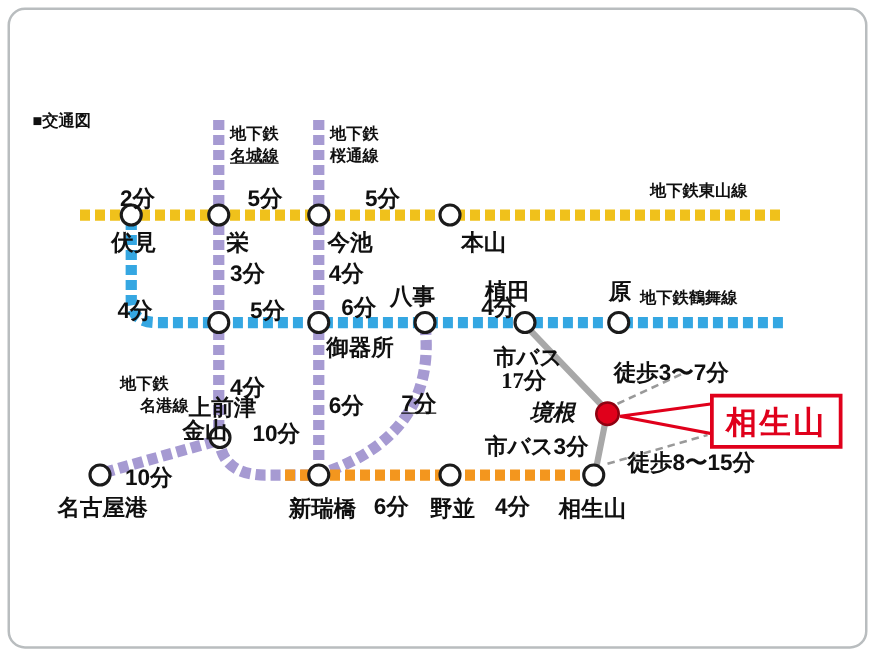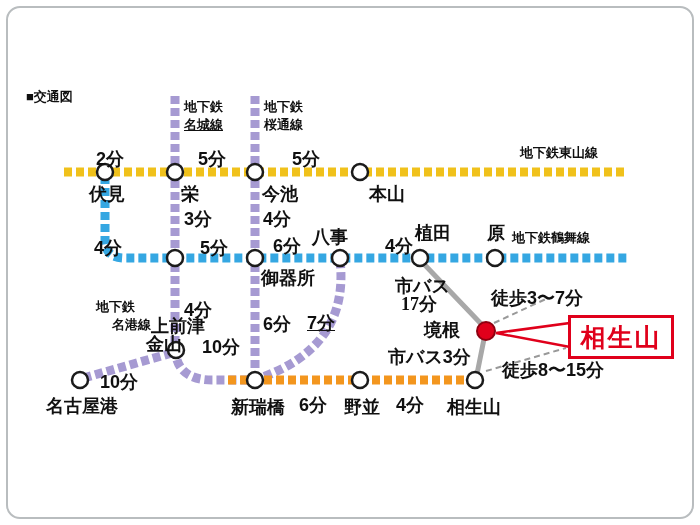--- a/index.html
+++ b/index.html
@@ -83,42 +83,42 @@
   <span class="lbl" style="left:369px;top:184px;">本山</span>
 
   <span class="lbl" style="left:184px;top:209px;">3分</span>
   <span class="lbl" style="left:263px;top:209px;">4分</span>
 
   <span class="lbl" style="left:94px;top:238px;">4分</span>
   <span class="lbl" style="left:200px;top:238px;">5分</span>
   <span class="lbl" style="left:273px;top:236px;">6分</span>
   <span class="lbl" style="left:312px;top:227px;">八事</span>
   <span class="lbl" style="left:385px;top:236px;">4分</span>
-  <span class="lbl" style="left:415px;top:223px;">植田</span>
+  <span class="lbl" style="left:388px;top:223px;">植田</span>
   <span class="lbl" style="left:487px;top:223px;">原</span>
   <span class="lbl" style="left:151px;top:268px;margin-top:48px;">上前津</span>
   <span class="lbl" style="left:261px;top:268px;">御器所</span>
 
   <span class="lbl" style="left:184px;top:300px;">4分</span>
   <span class="lbl" style="left:263px;top:314px;">6分</span>
-  <span class="lbl" style="left:307px;top:313px;text-decoration:underline;">7分</span>
+  <span class="lbl" style="left:321px;top:313px;text-decoration:underline;">7分</span>
   <span class="lbl" style="left:202px;top:337px;">10分</span>
   <span class="lbl" style="left:146px;top:334px;text-align:center;">金山</span>
   <span class="lbl" style="left:100px;top:372px;">10分</span>
   <span class="lbl" style="left:46px;top:396px;">名古屋港</span>
 
   <span class="lbl" style="left:231px;top:397px;">新瑞橋</span>
   <span class="lbl" style="left:299px;top:395px;">6分</span>
   <span class="lbl" style="left:344px;top:397px;">野並</span>
   <span class="lbl" style="left:396px;top:395px;">4分</span>
   <span class="lbl" style="left:447px;top:397px;">相生山</span>
 
   <span class="lbl" style="left:395px;top:276px;">市バス</span>
   <span class="lbl" style="left:401px;top:294px;font-family:Liberation Serif, serif;">17分</span>
-  <span class="lbl" style="left:424px;top:320px;">境根</span>
+  <span class="lbl" style="left:424px;top:320px;font-style:italic;">境根</span>
   <span class="lbl" style="left:388px;top:347px;">市バス3分</span>
   <span class="lbl" style="left:491px;top:288px;">徒歩3〜7分</span>
   <span class="lbl" style="left:502px;top:360px;">徒歩8〜15分</span>
 
   <div class="dest-box">
     <span>相生山</span>
   </div>
 </div>
 
 </body></html>

